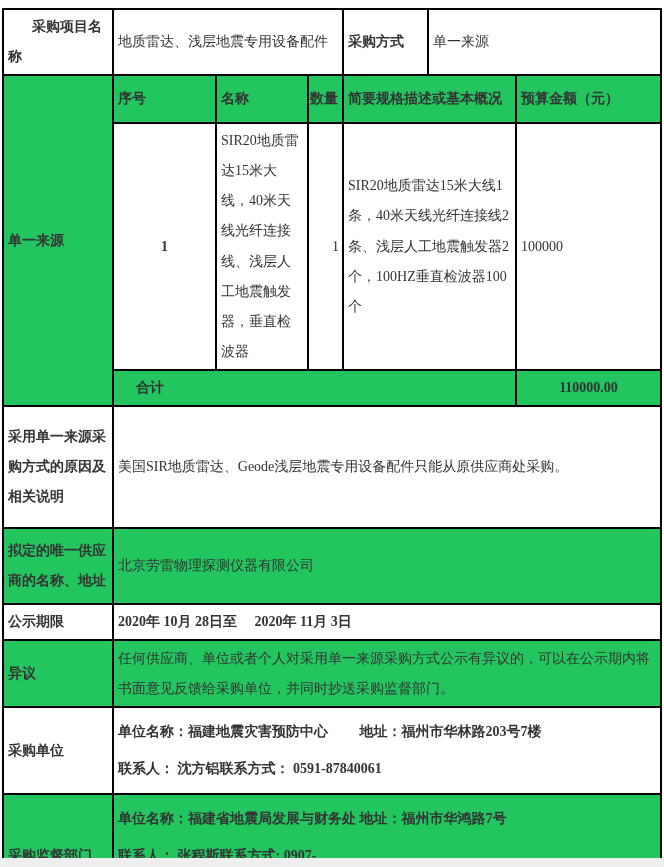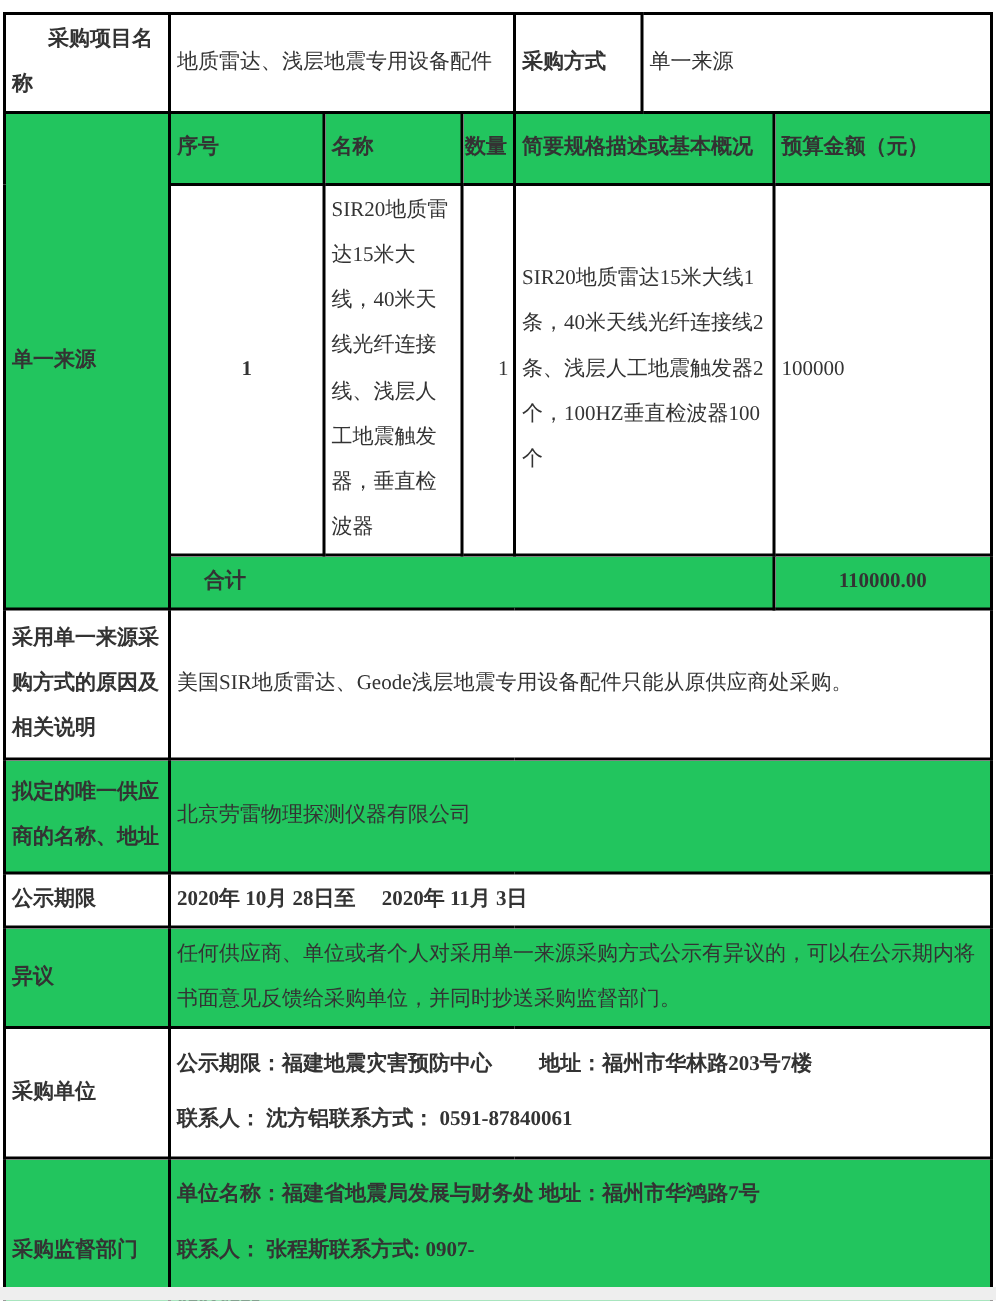--- a/index.html
+++ b/index.html
@@ -72,21 +72,21 @@
     <td class="qty">1</td>
     <td colspan="2">SIR20地质雷达15米大线1条，40米天线光纤连接线2条、浅层人工地震触发器2个，100HZ垂直检波器100个</td>
     <td>100000</td>
   </tr>
 
   <tr style="height:28px">
     <td class="lbl g total" colspan="5">合计</td>
     <td class="g c b">110000.00</td>
   </tr>
 
-  <tr style="height:100px">
+  <tr style="height:122px">
     <td class="lbl">采用单一来源采购方式的原因及相关说明</td>
     <td colspan="6">美国SIR地质雷达、Geode浅层地震专用设备配件只能从原供应商处采购。</td>
   </tr>
 
   <tr style="height:76px">
     <td class="lbl g">拟定的唯一供应商的名称、地址</td>
     <td class="g" colspan="6">北京劳雷物理探测仪器有限公司</td>
   </tr>
 
   <tr style="height:26px">
@@ -95,21 +95,21 @@
   </tr>
 
   <tr style="height:67px">
     <td class="lbl g">异议</td>
     <td class="g" colspan="6">任何供应商、单位或者个人对采用单一来源采购方式公示有异议的，可以在公示期内将书面意见反馈给采购单位，并同时抄送采购监督部门。</td>
   </tr>
 
   <tr style="height:87px">
     <td class="lbl">采购单位</td>
     <td colspan="6" class="b">
-      <div class="ln pre">公示期限：福建地震灾害预防中心　　 地址：福州市华林路203号7楼</div>
+      <div class="ln pre">单位名称：福建地震灾害预防中心　　 地址：福州市华林路203号7楼</div>
       <div class="flexline">
         <span>联系人： 沈方铝</span>
         <span>联系方式： 0591-87840061</span>
       </div>
     </td>
   </tr>
 
   <tr style="height:110px">
     <td class="lbl g">采购监督部门</td>
     <td colspan="6" class="g b">

